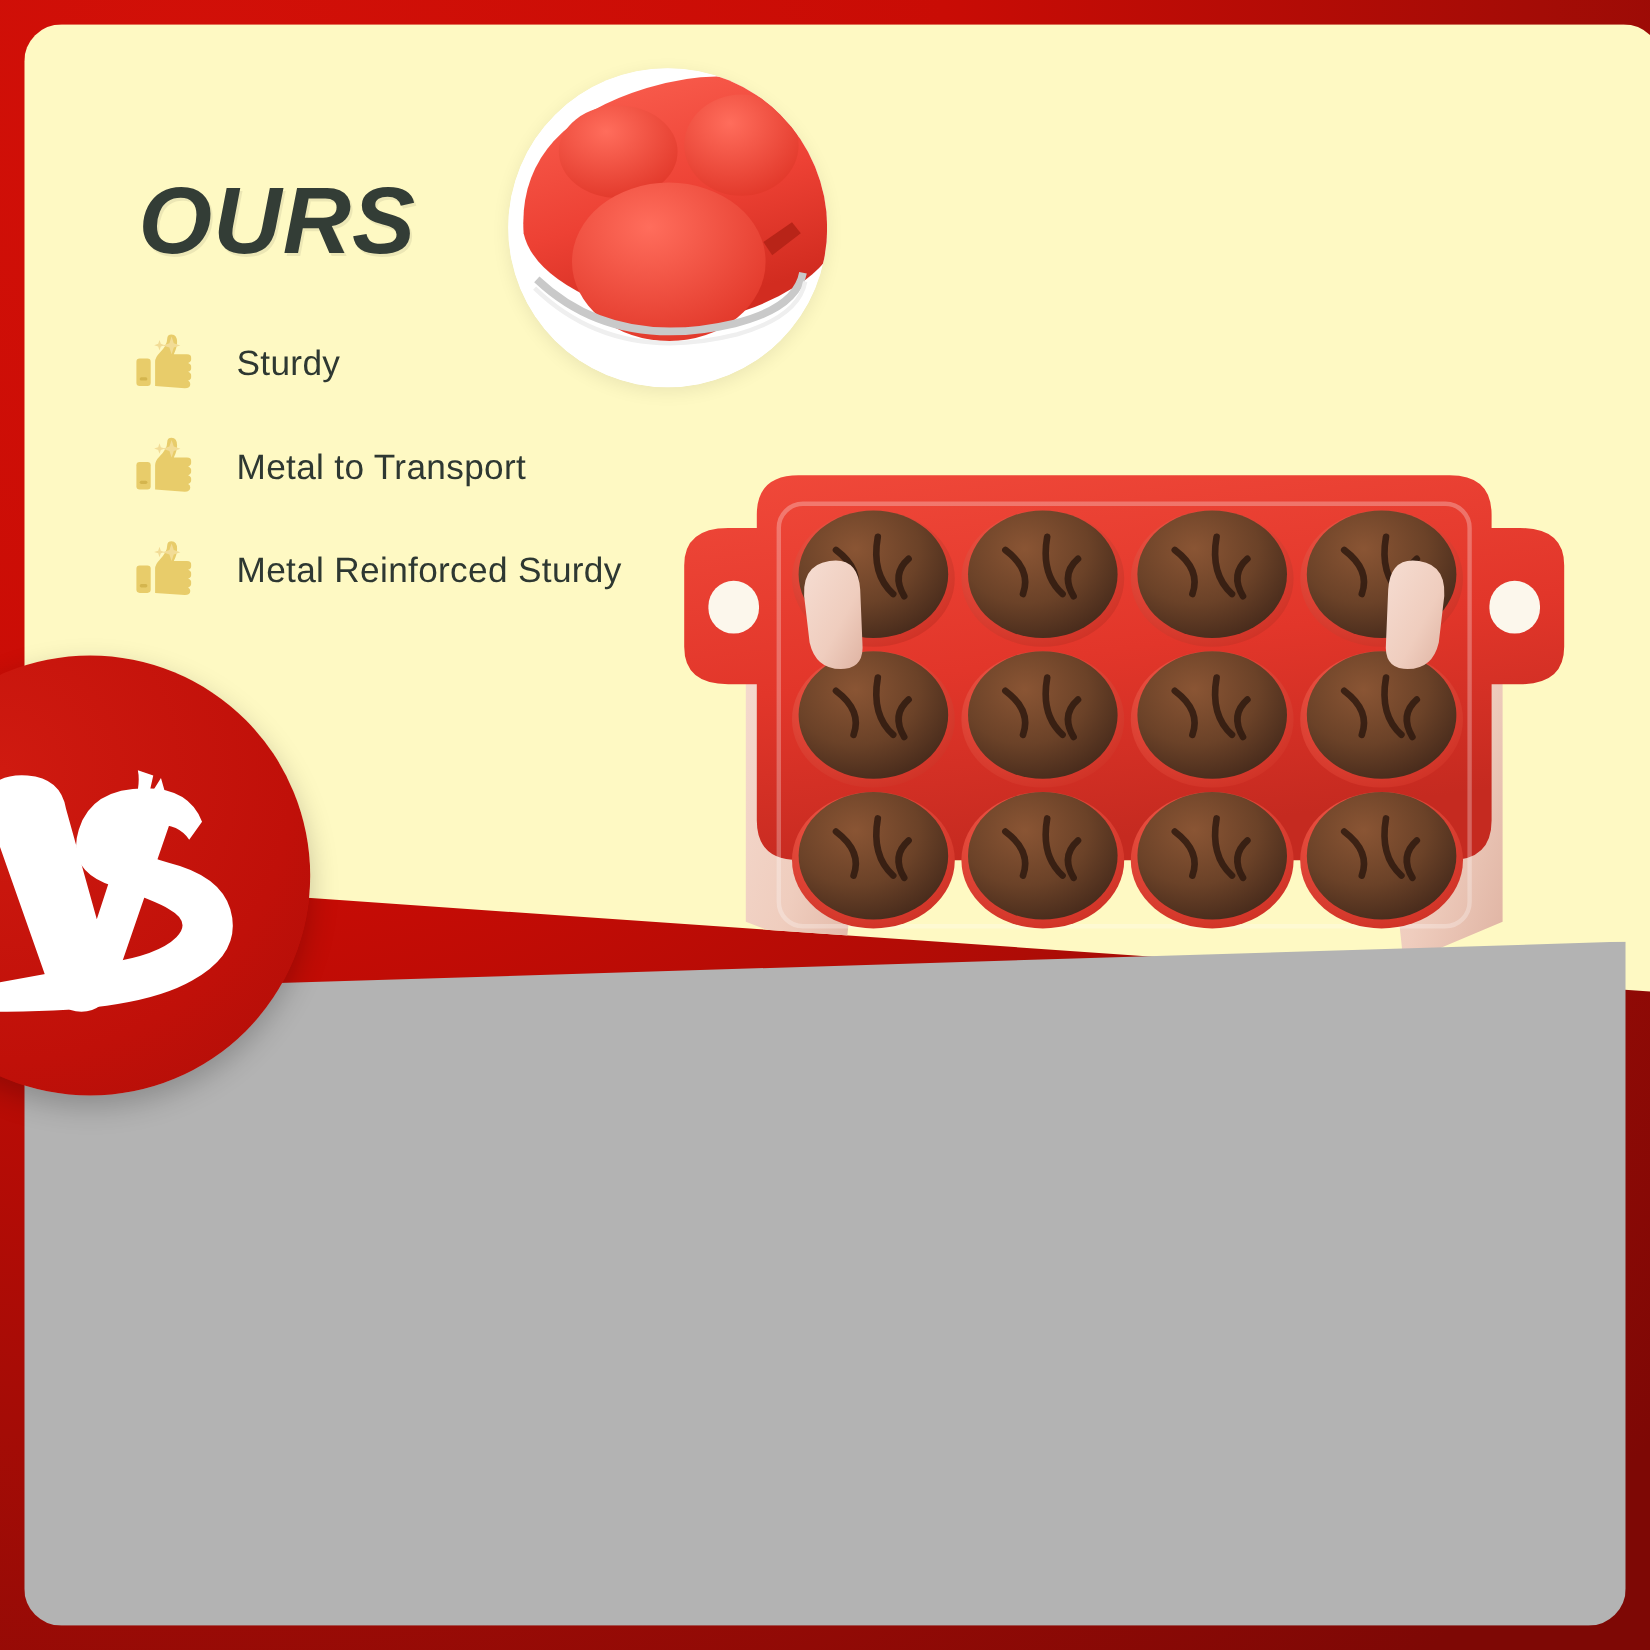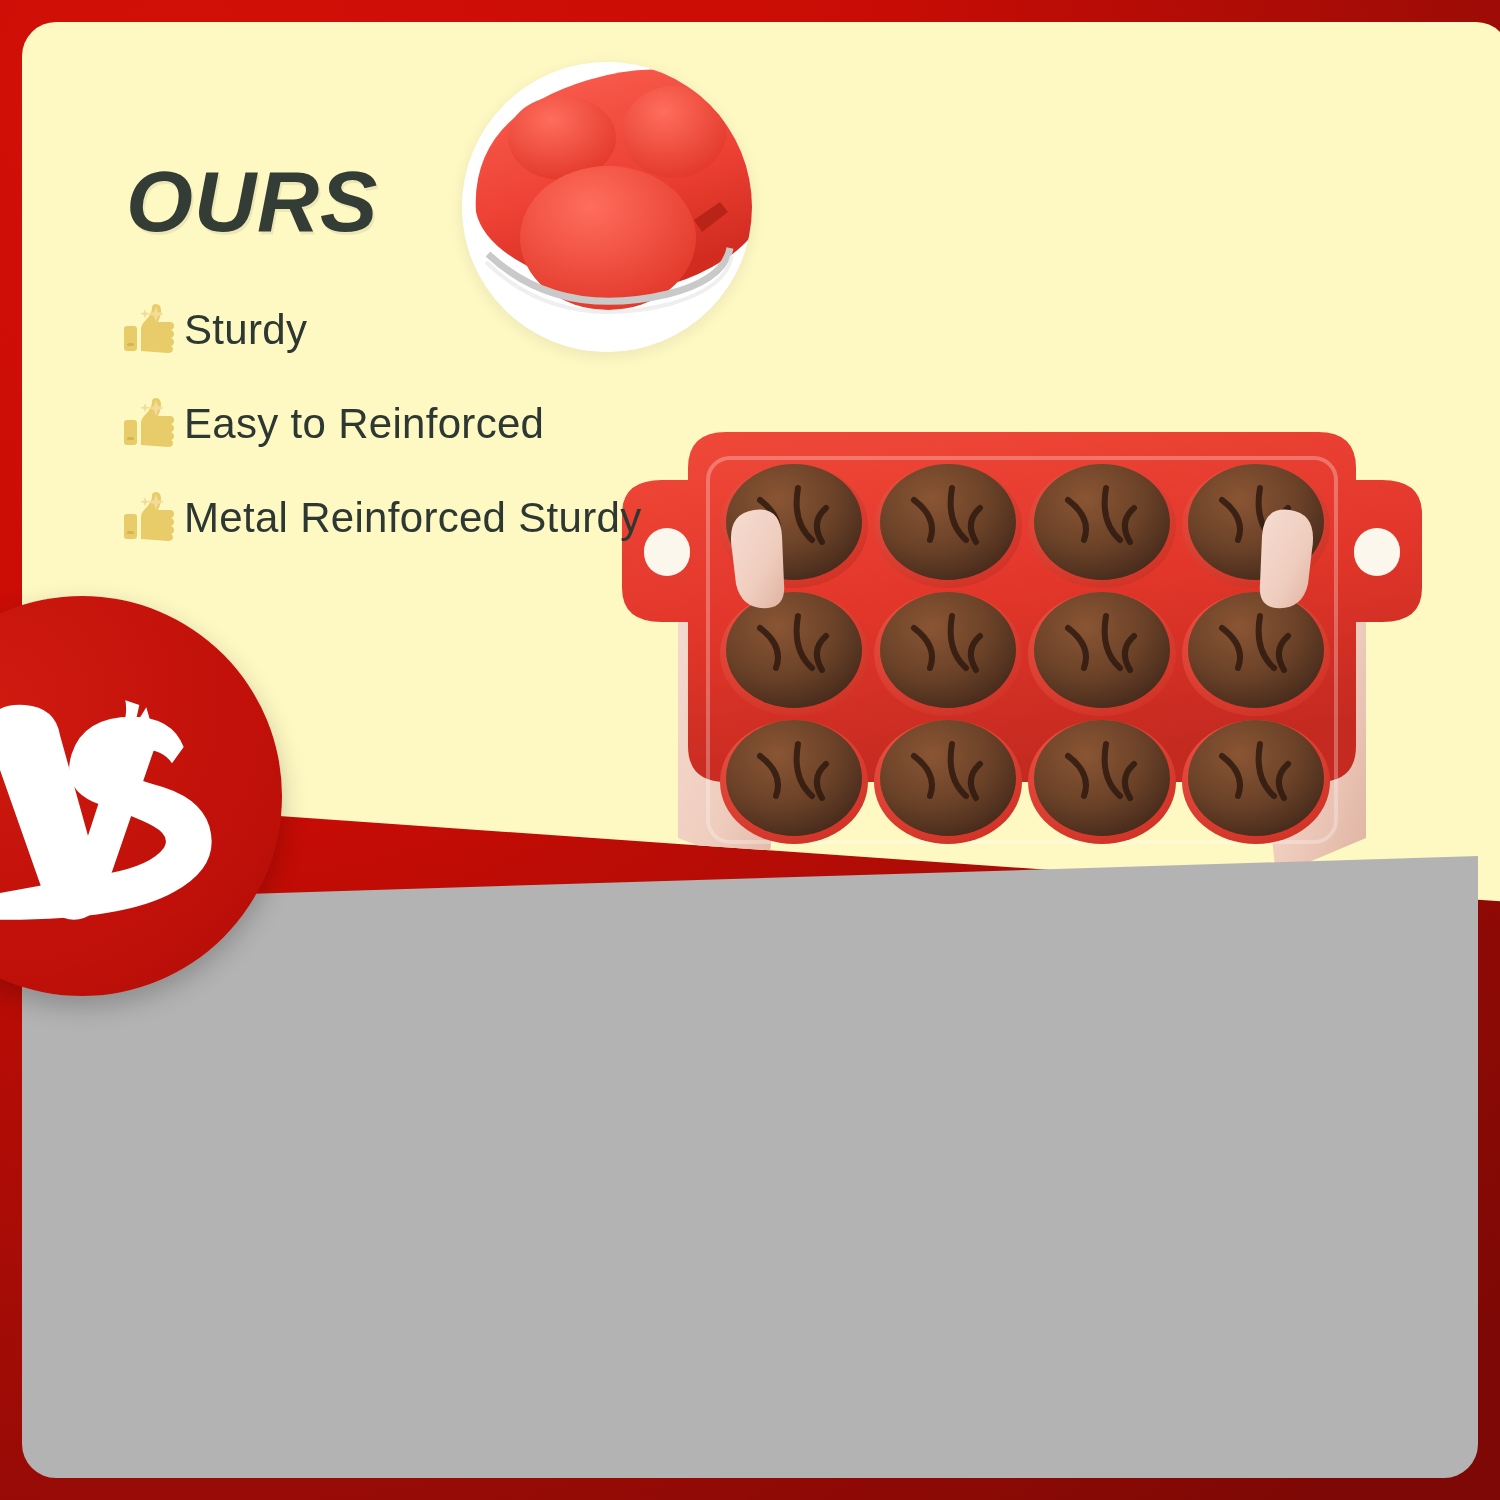--- a/index.html
+++ b/index.html
@@ -50,21 +50,21 @@
   .h-ours{
     position:absolute;left:104px;top:136px;
     font-size:86px;font-weight:700;font-style:italic;letter-spacing:1px;
     color:#333D36;line-height:1;
     text-shadow:2px 3px 0 rgba(0,0,0,.07);
   }
 
   
   .list-ours{position:absolute;left:98px;top:280px;width:640px;}
   .row-ours{display:flex;align-items:center;height:56px;margin-bottom:38px;}
-  .row-ours .txt{font-size:42px;color:#2E3832;margin-left:10px;letter-spacing:.3px;}
+  .row-ours .txt{font-size:32px;color:#2E3832;margin-left:41px;letter-spacing:.3px;}
 
   .ico{width:54px;height:54px;flex:0 0 auto;display:block;}
 
   
   .vs-badge{
     position:absolute;left:-118px;top:596px;width:400px;height:400px;border-radius:50%;
     background:radial-gradient(120% 120% at 30% 26%, #CF1A10 0%, #C01009 55%, #A60D07 100%);
     box-shadow:0 10px 26px rgba(0,0,0,.22);
     display:flex;align-items:center;justify-content:center;
   }
@@ -251,21 +251,21 @@
           <span>
             <svg class="ico" viewBox="0 0 54 54">
               <rect x="4" y="23" width="13" height="25" rx="3" fill="#E8CC6A"></rect>
               <rect x="7" y="40" width="7" height="3" rx="1.5" fill="#D4B54E"></rect>
               <path d="M21 48 l0-22 q0-4 4-8 q7-7 7-13 q0-4 4-4 q5 0 5 7 q0 5 -3 11 l12 0 q4 0 4 4
                        q0 3 -3 4 q3 1 3 4 q0 3 -3 4 q3 1 3 4 q0 3 -3 4 q2 1 2 3 q0 4 -5 4 z" fill="#E8CC6A"></path>
               <path d="M36 3 l2 6 l6 2 l-6 2 l-2 6 l-2-6 l-6-2 l6-2 z" fill="#F2DC96"></path>
               <path d="M25 6 l1.2 3.6 l3.6 1.2 l-3.6 1.2 l-1.2 3.6 l-1.2-3.6 l-3.6-1.2 l3.6-1.2 z" fill="#F2DC96"></path>
             </svg>
           </span>
-          <span class="txt">Easy to Reinforced</span>
+          <span class="txt">Metal to Transport</span>
         </div>
 
         <div class="row-ours">
           <span>
             <svg class="ico" viewBox="0 0 54 54">
               <rect x="4" y="23" width="13" height="25" rx="3" fill="#E8CC6A"></rect>
               <rect x="7" y="40" width="7" height="3" rx="1.5" fill="#D4B54E"></rect>
               <path d="M21 48 l0-22 q0-4 4-8 q7-7 7-13 q0-4 4-4 q5 0 5 7 q0 5 -3 11 l12 0 q4 0 4 4
                        q0 3 -3 4 q3 1 3 4 q0 3 -3 4 q3 1 3 4 q0 3 -3 4 q2 1 2 3 q0 4 -5 4 z" fill="#E8CC6A"></path>
               <path d="M36 3 l2 6 l6 2 l-6 2 l-2 6 l-2-6 l-6-2 l6-2 z" fill="#F2DC96"></path>

